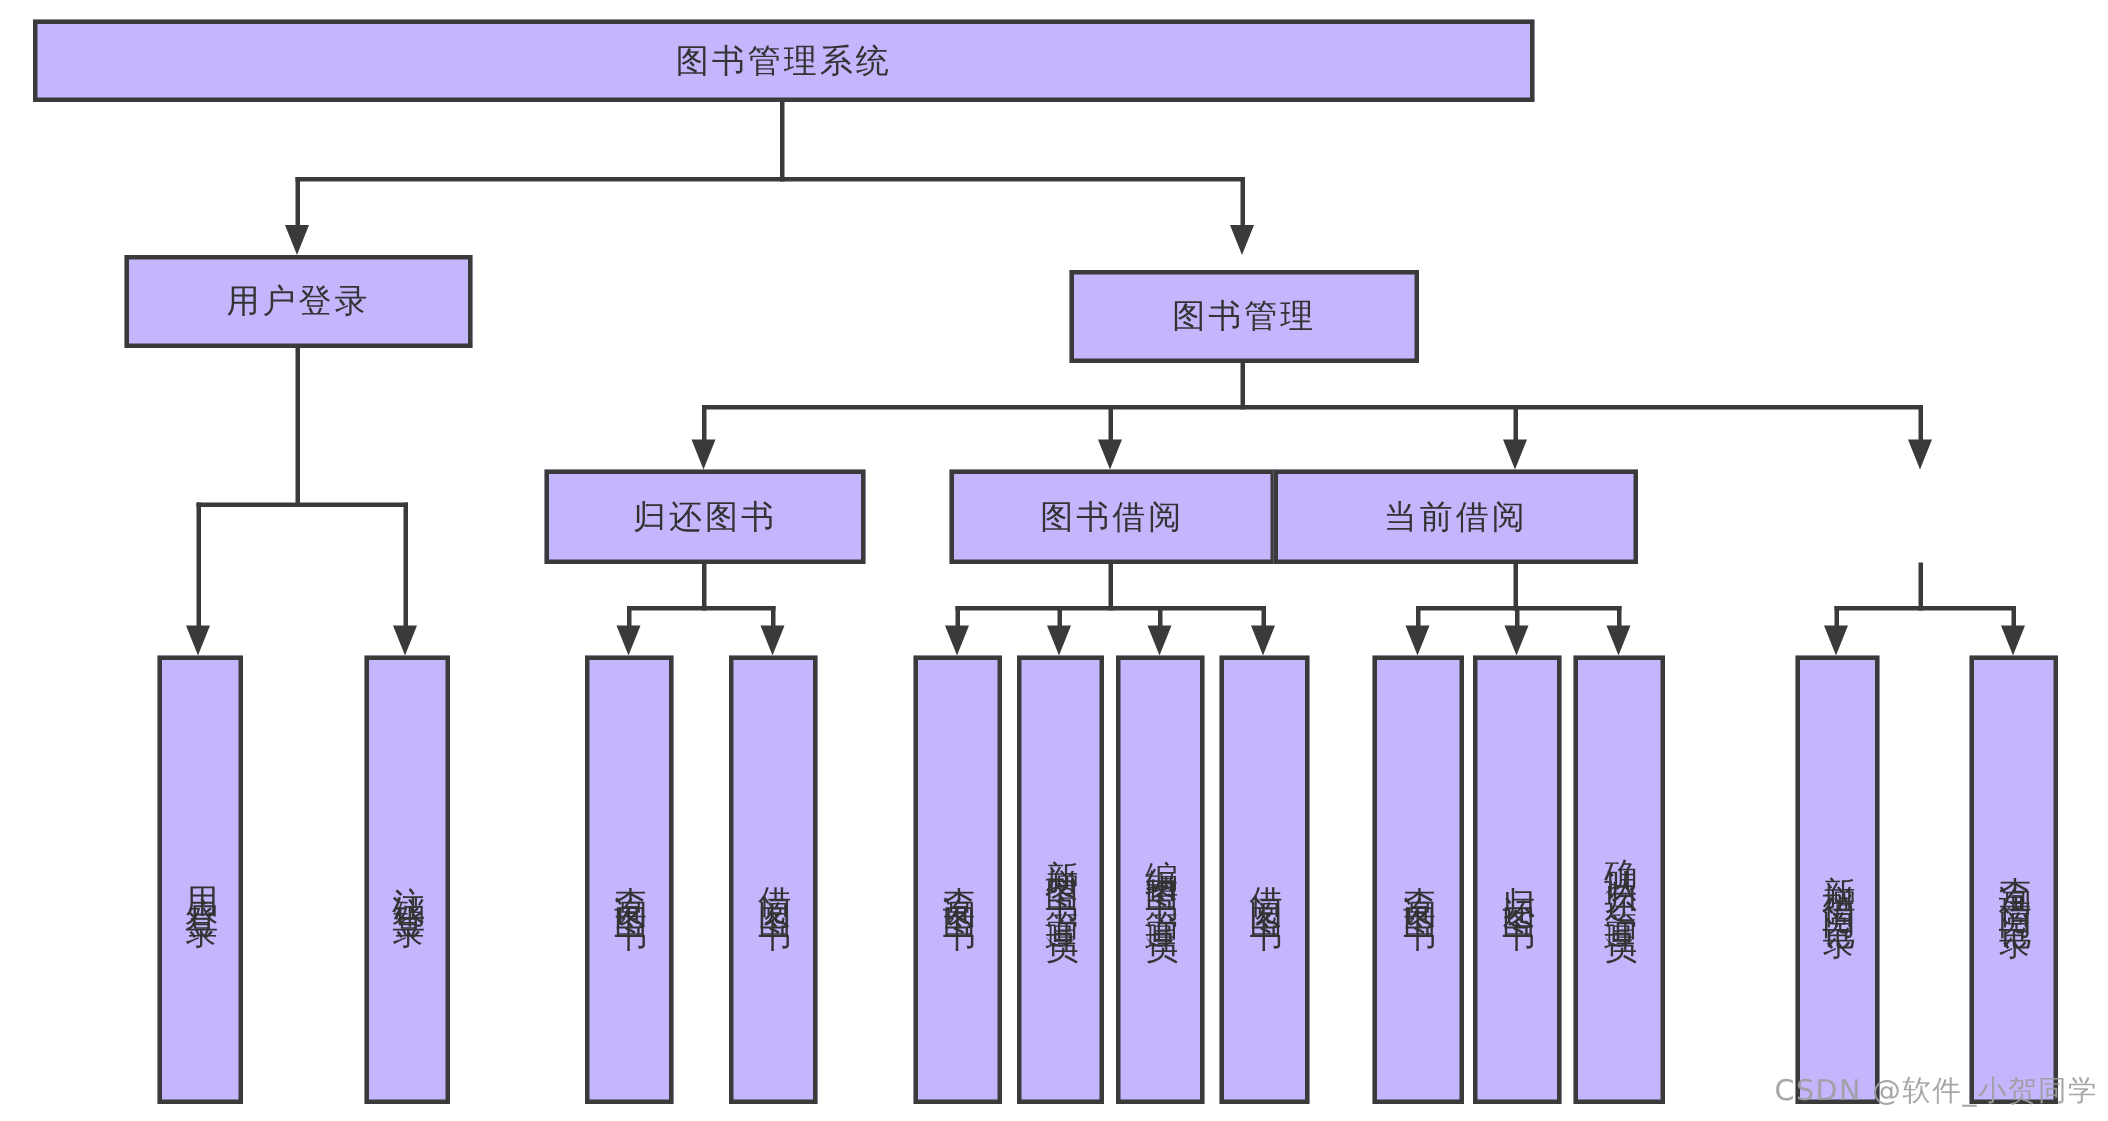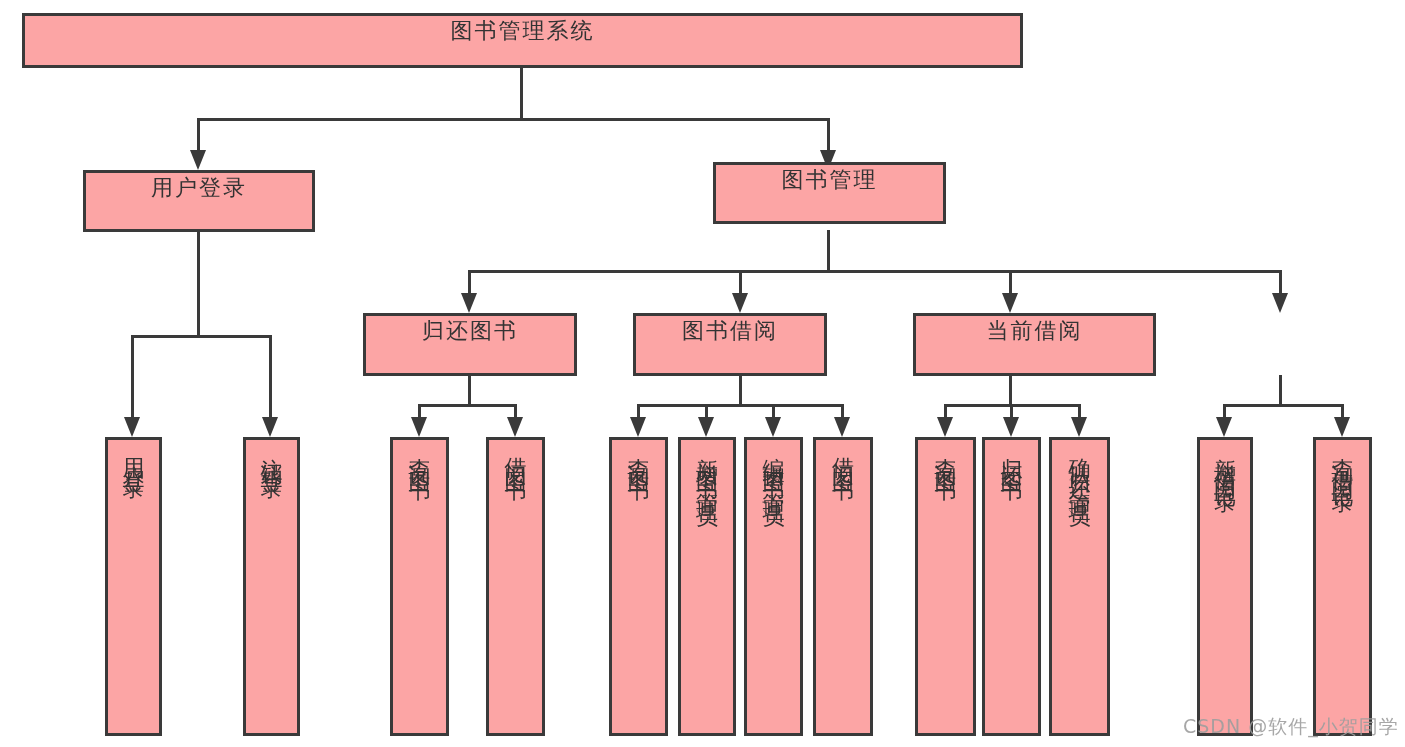--- a/index.html
+++ b/index.html
@@ -21,22 +21,22 @@
   .arrow{
     position:absolute;width:0;height:0;
     border-left:8px solid transparent;
     border-right:8px solid transparent;
     border-top:20px solid var(--line);
   }
   .box{
     position:absolute;
     box-sizing:border-box;
     border:3px solid var(--line);
-    background:#fca5a5;
-    display:flex;justify-content:center;
+    background:#c4b5fd;
+    display:flex;align-items:center;justify-content:center;
     color:var(--text);
     font-size:22px;
     letter-spacing:2px;
     white-space:nowrap;
   }
   .leaf{top:437px;height:299px;}
   .vtext{
     writing-mode:vertical-rl;
     text-orientation:mixed;
     letter-spacing:7px;
@@ -117,31 +117,31 @@
   <div class="arrow" style="left:1216px;top:417px"></div>
   <div class="arrow" style="left:1334px;top:417px"></div>
 
   <div class="box" style="left:22px;top:13px;width:1001px;height:55px">
     <span>图书管理系统</span>
   </div>
 
   <div class="box" style="left:83px;top:170px;width:232px;height:62px">
     <span>用户登录</span>
   </div>
-  <div class="box" style="left:713px;top:162px;width:233px;height:62px">
+  <div class="box" style="left:713px;top:180px;width:233px;height:62px">
     <span>图书管理</span>
   </div>
 
   <div class="box" style="left:363px;top:313px;width:214px;height:63px">
     <span>归还图书</span>
   </div>
-  <div class="box" style="left:633px;top:313px;width:194px;height:63px">
+  <div class="box" style="left:633px;top:313px;width:217px;height:63px">
     <span>图书借阅</span>
   </div>
-  <div class="box" style="left:913px;top:313px;width:243px;height:63px">
+  <div class="box" style="left:849px;top:313px;width:243px;height:63px">
     <span>当前借阅</span>
   </div>
 
   <div class="box leaf" style="left:105px;width:57px">
     <span class="vtext">用户登录</span>
   </div>
   <div class="box leaf" style="left:243px;width:57px">
     <span class="vtext">注销登录</span>
   </div>
 

